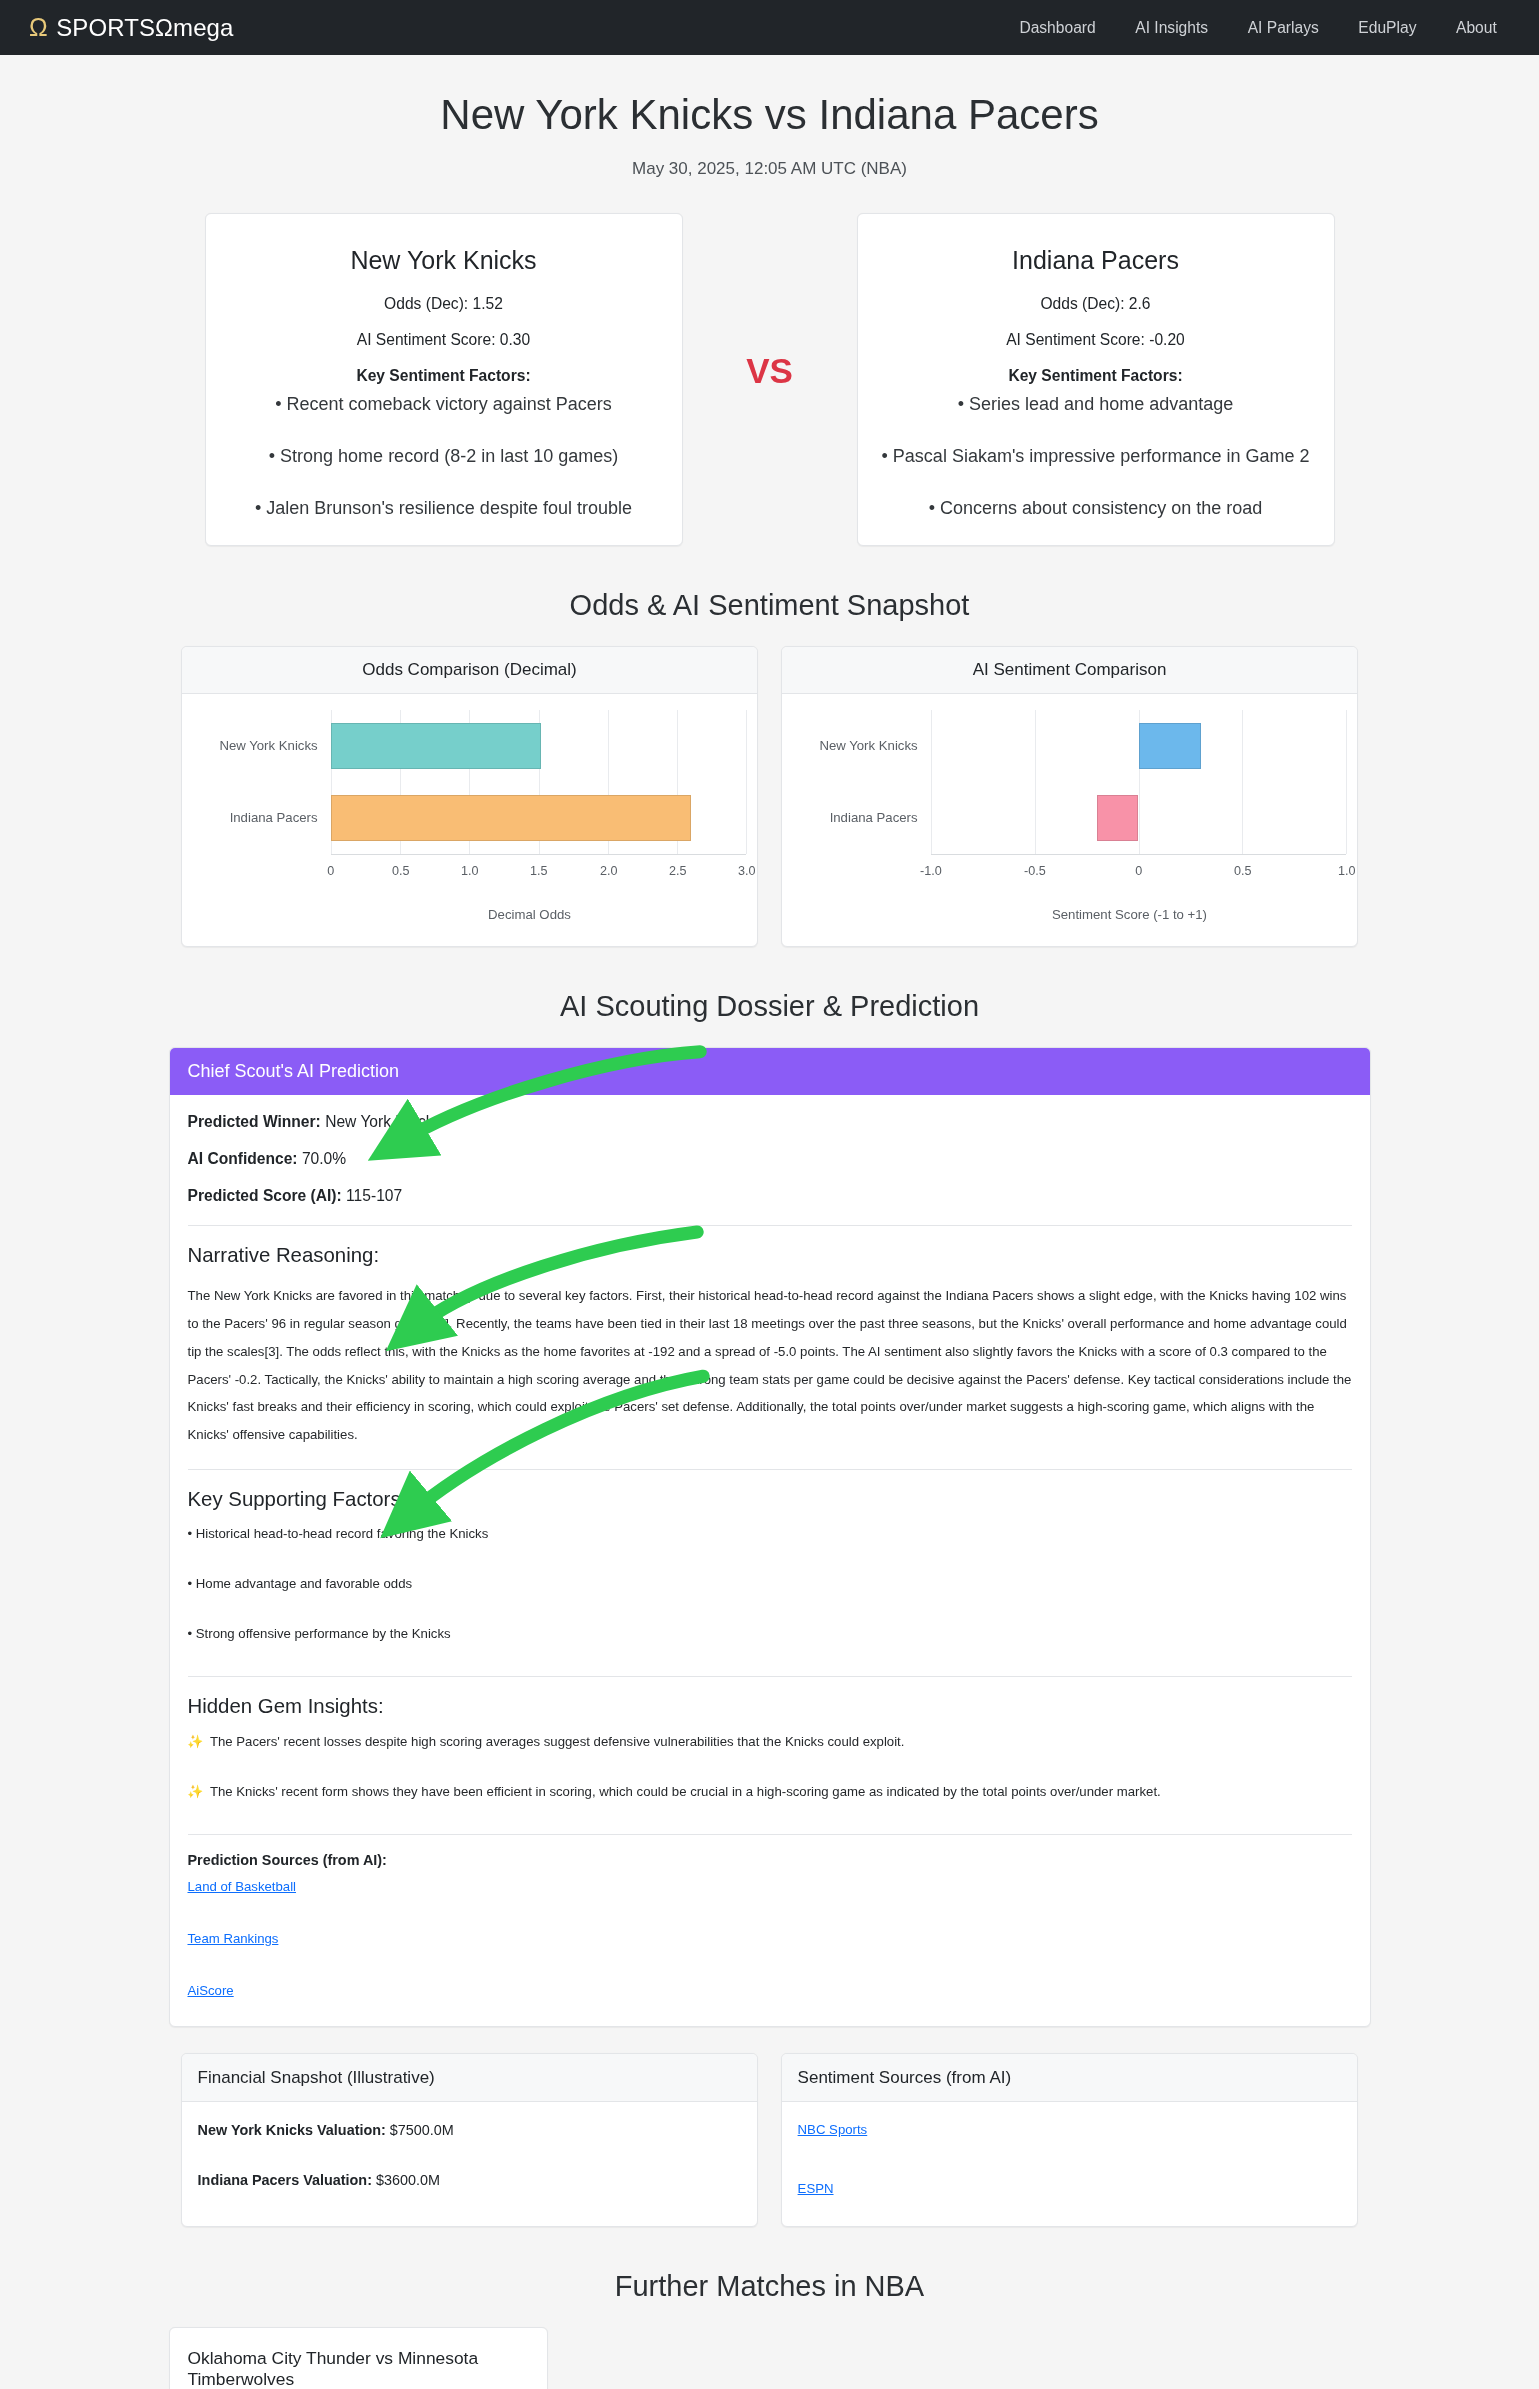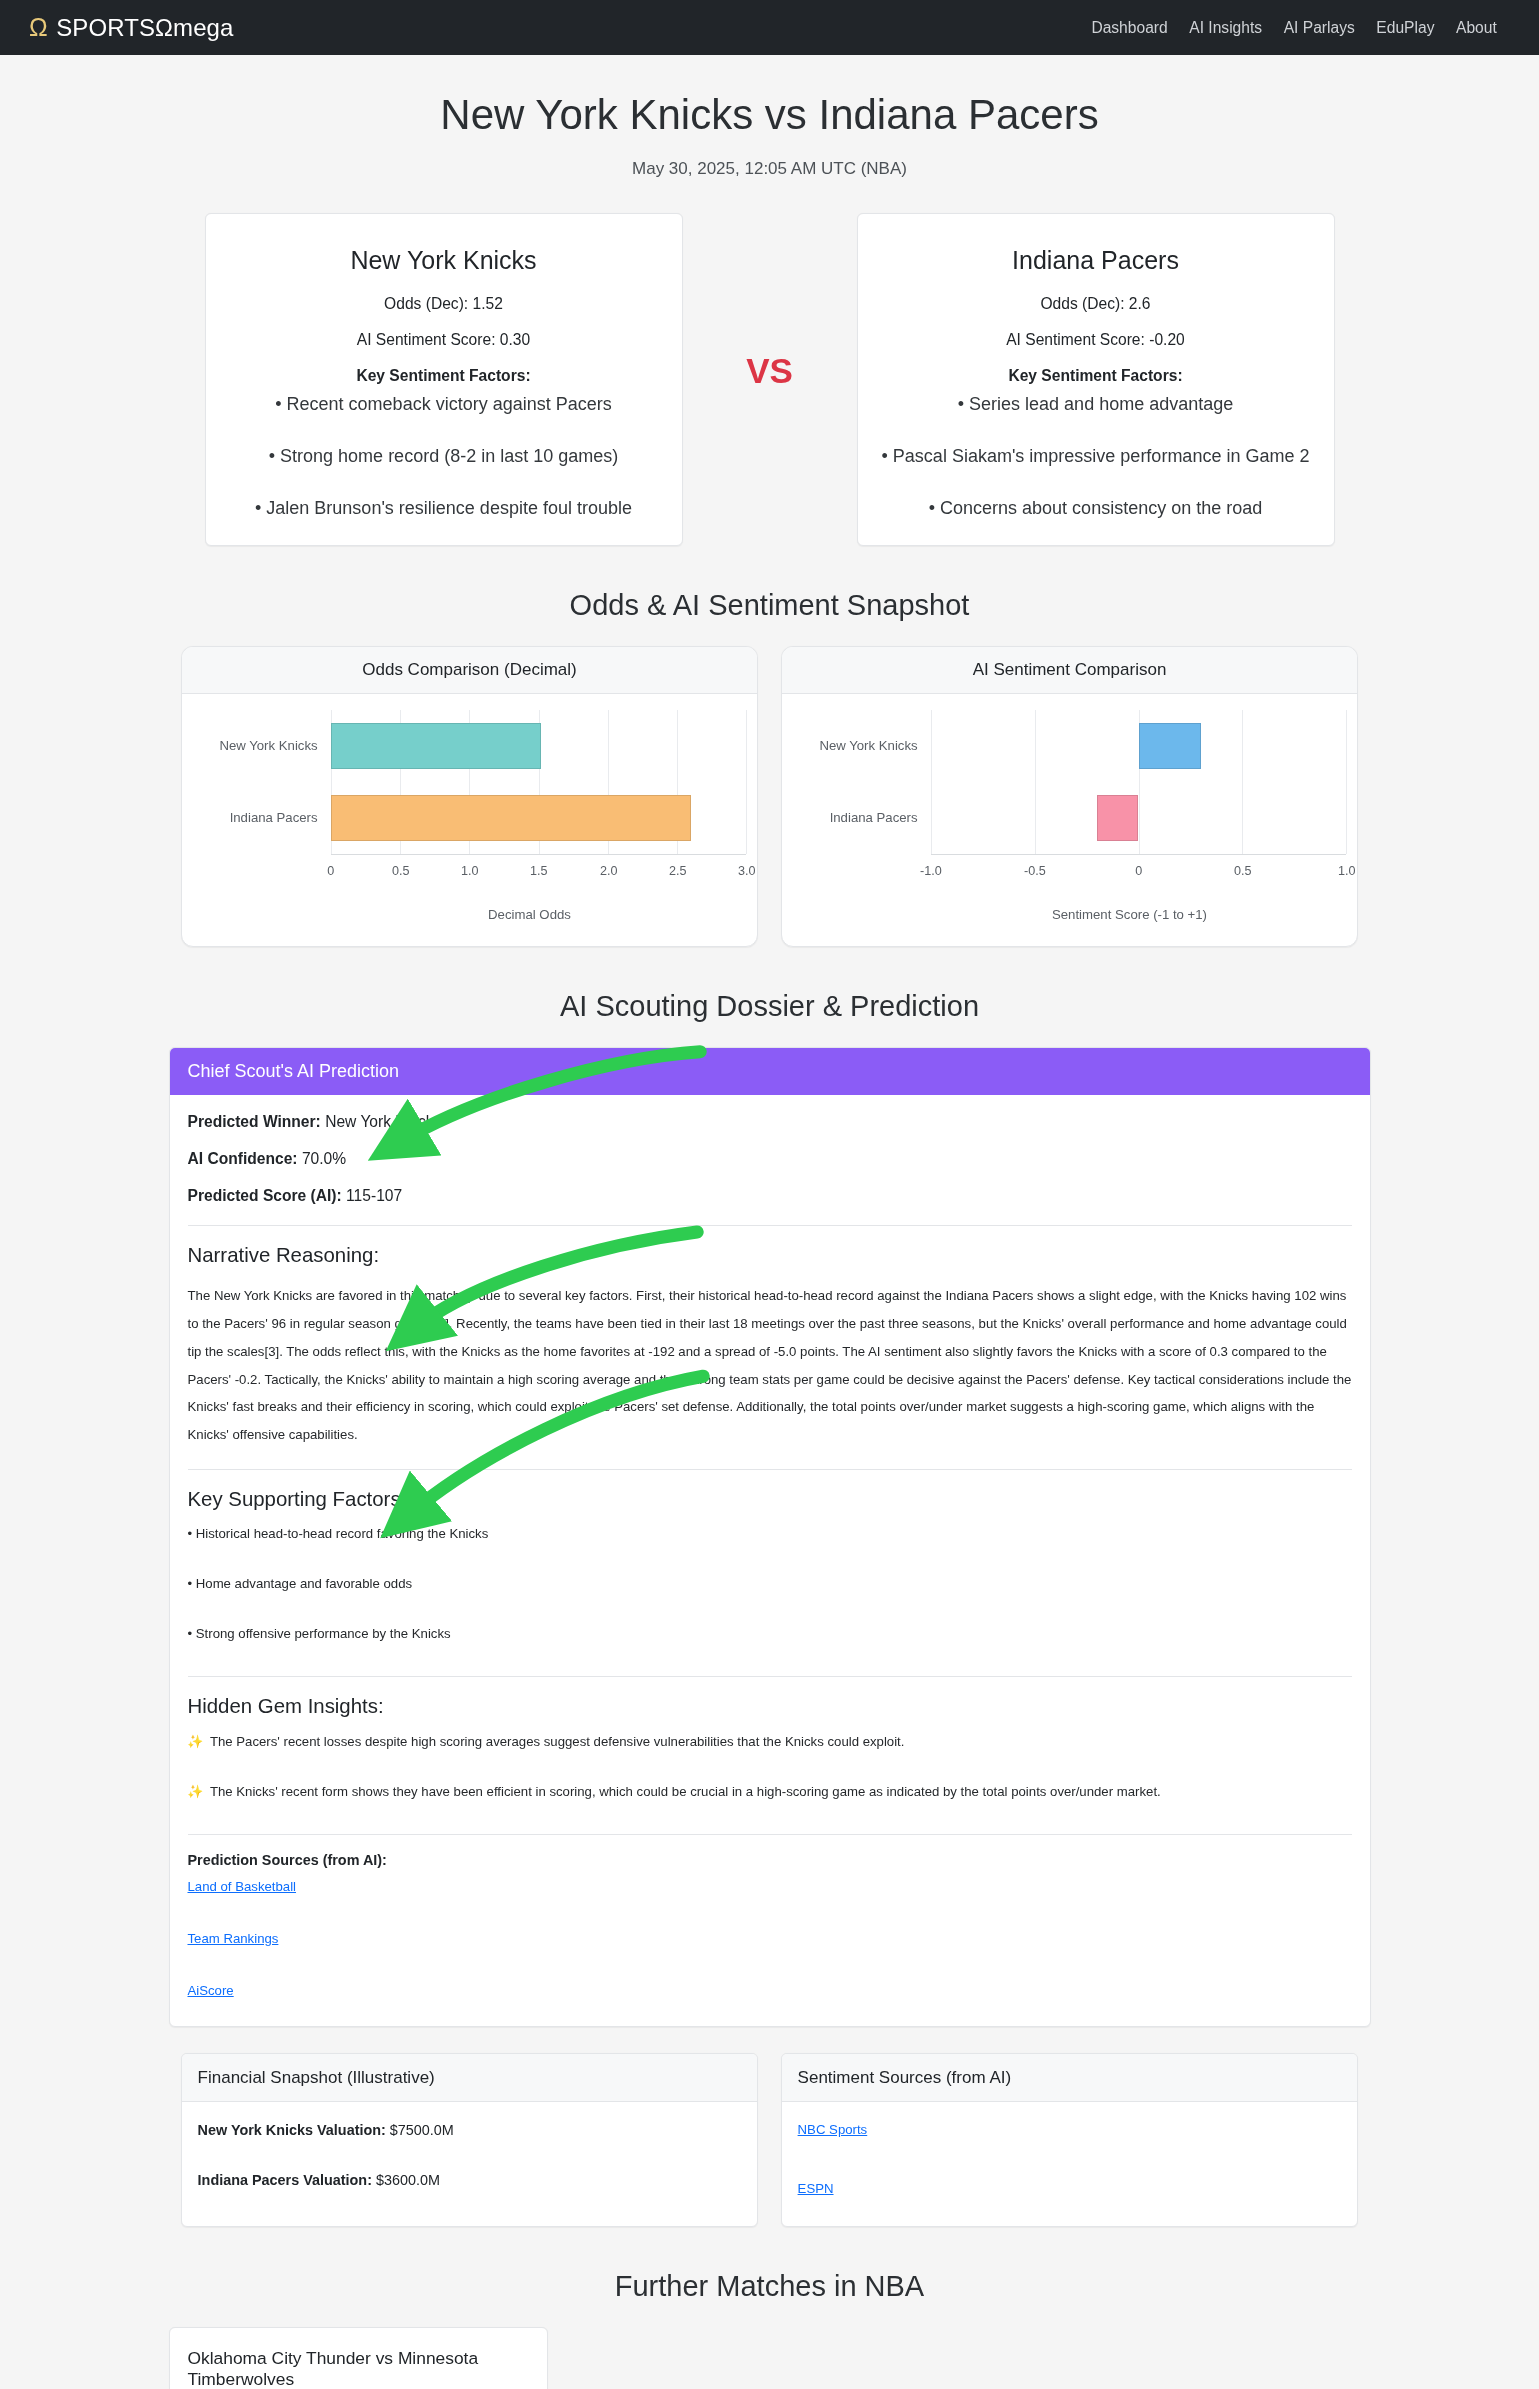--- a/index.html
+++ b/index.html
@@ -11,21 +11,21 @@
     color: #212529;
     -webkit-font-smoothing: antialiased;
   }
   .navbar {
     background:#212529; height:55px; display:flex; align-items:center;
     padding: 0 29px 0 29px;
   }
   .brand { display:flex; align-items:center; gap:8.4px; color:#fff; font-size:24px; letter-spacing:0.1px; }
   .brand .omega-icon { color:#e8c97a; font-size:25px; line-height:1; }
   .navlinks { margin-left:auto; display:flex; align-items:center; gap:21.6px; padding-right:13.2px; }
-  .navlinks a { color:#cfd2d6; text-decoration:none; font-size:15.6px; }
+  .navlinks a { color:#cfd2d6; text-decoration:none; font-size:15.6px;margin-left:18px; }
 
   .container { width:1202px; margin:0 auto; }
 
   .page-title { text-align:center; font-size:42px; font-weight:400; color:#2b2f33; margin:36px 0 0; }
   .page-sub { text-align:center; font-size:17px; color:#4d5257; margin:20.4px 0 0; }
 
   .matchup { display:flex; align-items:flex-start; justify-content:center; margin-top:34px; gap:0; }
   .team-card {
     width:478px; background:#fff; border:0.6px solid #e3e5e8; border-radius:6px;
     padding:23px 18px 26.4px; text-align:center;
@@ -36,21 +36,21 @@
   .team-line b { font-weight:400; }
   .kf-title { font-size:15.6px; font-weight:700; margin:0 0 8.4px; }
   .kf-item { font-size:18px; color:#34383c; margin:0 0 31px; }
   .kf-item:last-child { margin-bottom:0; }
   .vs { flex:0 0 auto; width:174px; text-align:center; font-size:35px; font-weight:700; color:#dc3545; padding-top:138px; }
 
   .section-heading { text-align:center; font-size:29px; font-weight:400; color:#2b2f33; margin:43px 0 24px; }
 
   .charts-row { display:flex; gap:23px; justify-content:center; }
   .chart-card {
-    width:577px; background:#fff; border:0.6px solid #e3e5e8; border-radius:12px;
+    width:577px; background:#fff; border:0.6px solid #e3e5e8; border-radius:6px;
     box-shadow:0 0.6px 1.2px rgba(0,0,0,.05); overflow:hidden;
   }
   .chart-card .card-head {
     background:#f7f8f9; border-bottom:0.6px solid #e3e5e8; text-align:center;
     padding:13.2px 0; font-size:17px; color:#212529;
   }
   .chart-body { padding:15.6px 10.8px 24px; }
   .plot { position:relative; }
   .plot-row { display:flex; align-items:center; height:72px; }
   .plot-label { width:138px; text-align:right; padding-right:13.2px; font-size:13.2px; color:#5a5f65; }

